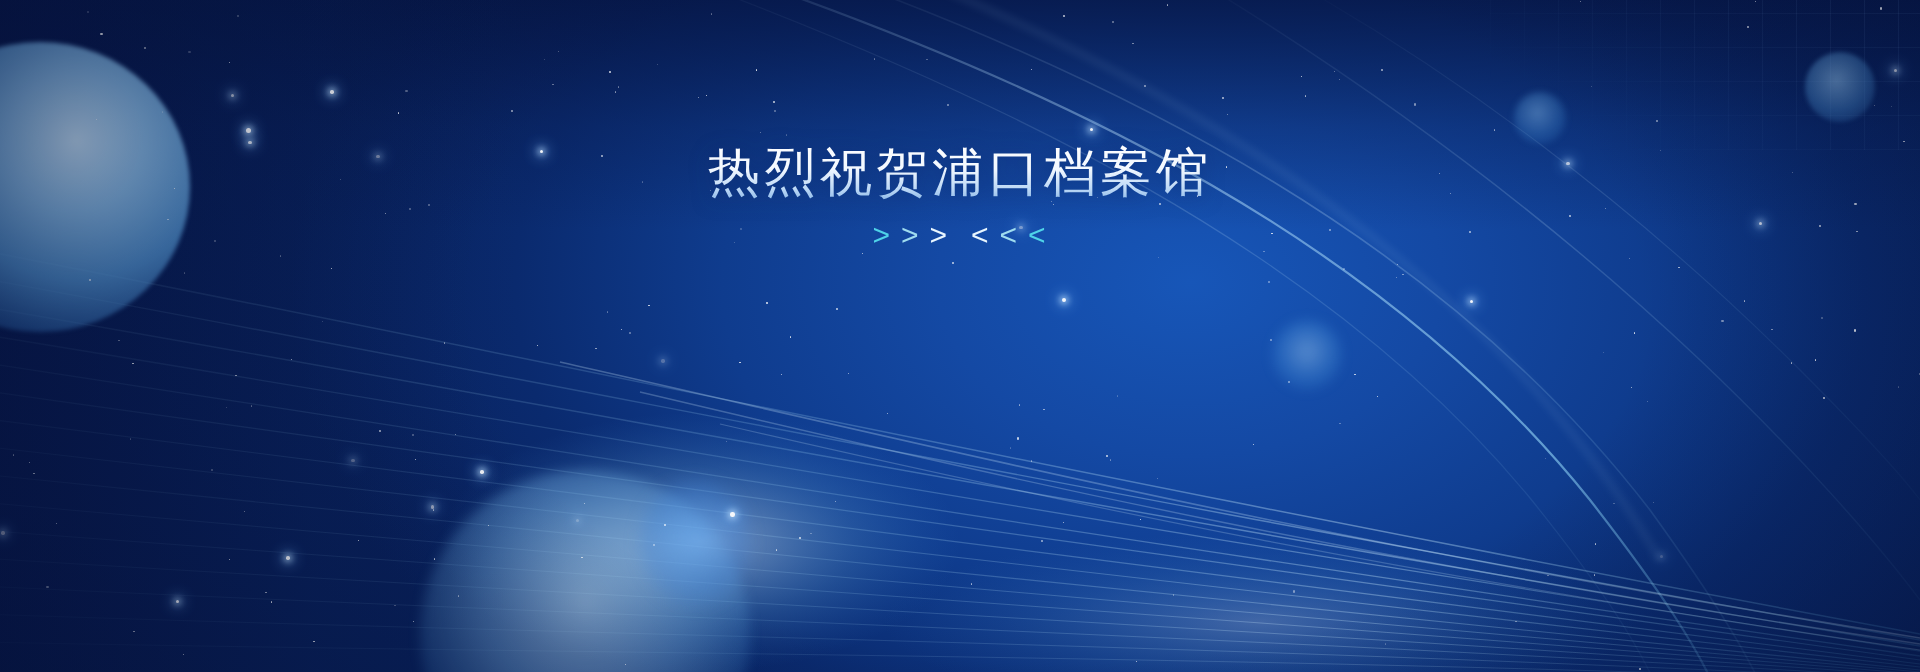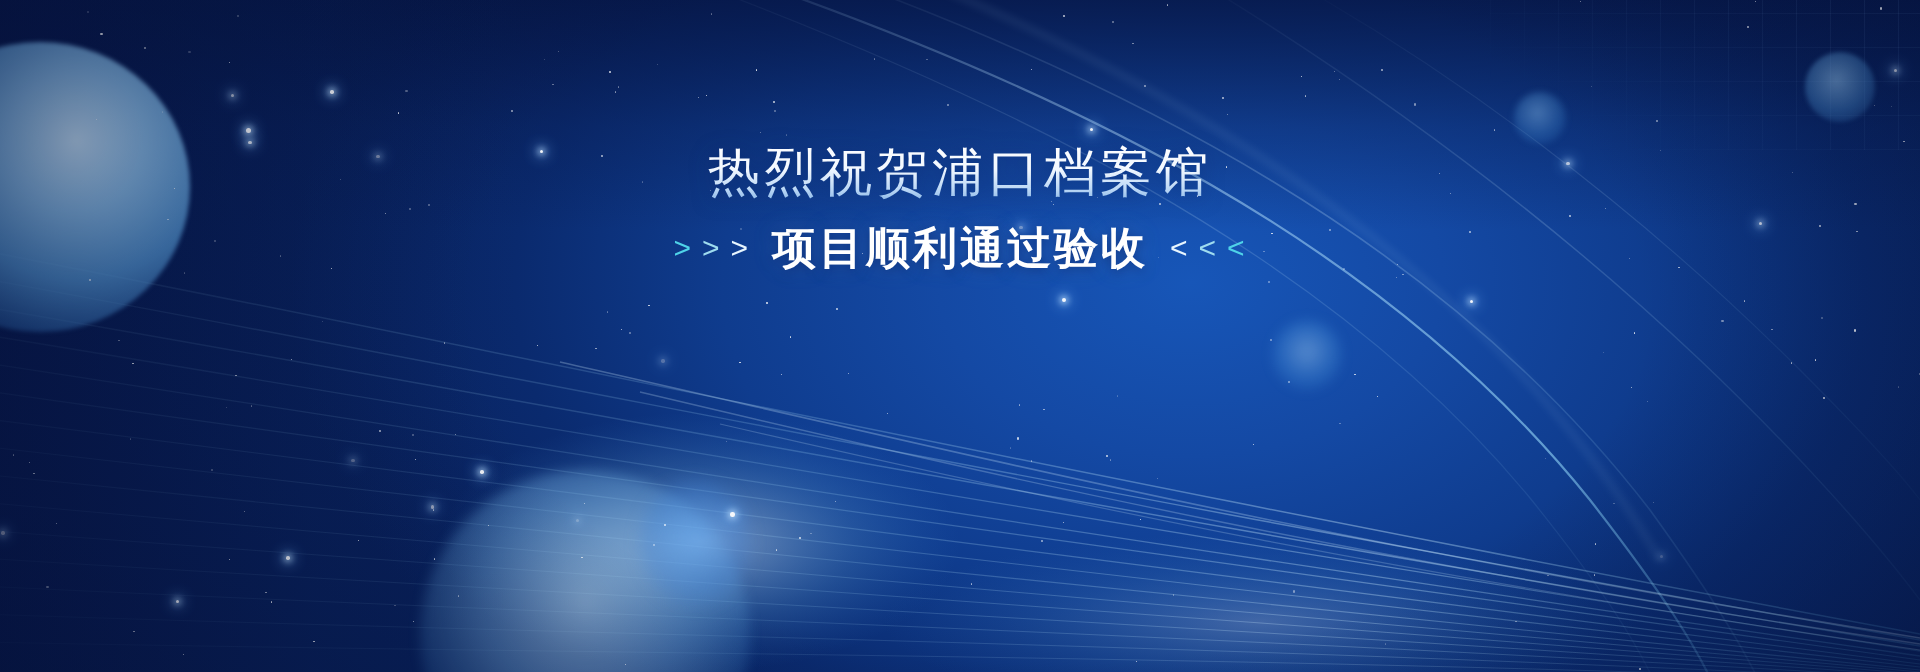--- a/index.html
+++ b/index.html
@@ -479,21 +479,20 @@
   <div class="vignette"></div>
 
   <div class="headline-wrap">
     <div class="line1">热烈祝贺浦口档案馆</div>
     <div class="line3-row">
       <span class="chev chev-left">
         <span>&gt;</span>
         <span>&gt;</span>
         <span>&gt;</span>
       </span>
-      <span class="line3">项目顺利通过验收</span>
       <span class="chev chev-right">
         <span>&lt;</span>
         <span>&lt;</span>
         <span>&lt;</span>
       </span>
     </div>
   </div>
 
 </div>
 

